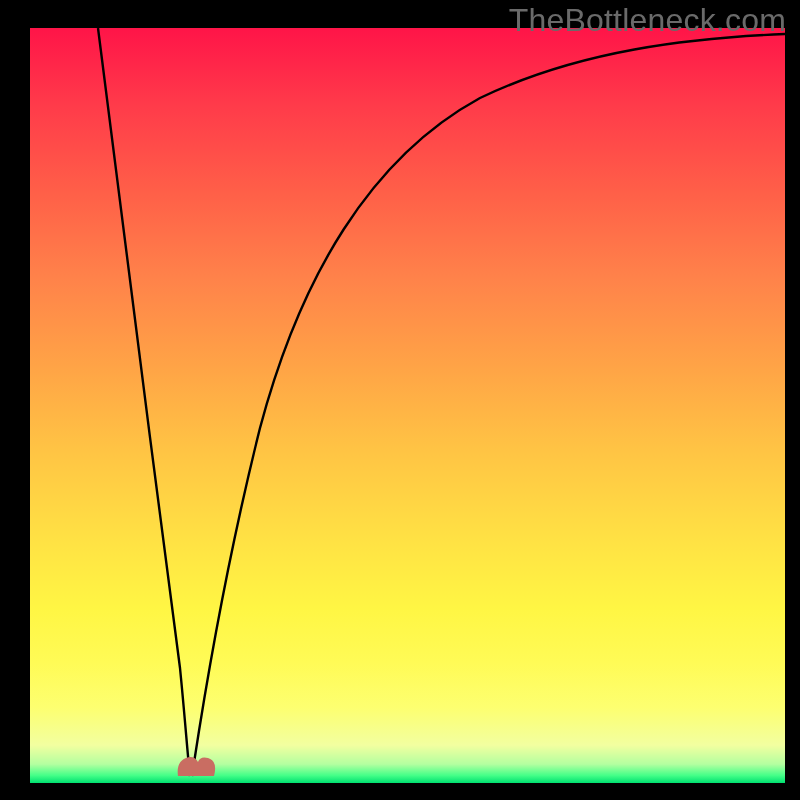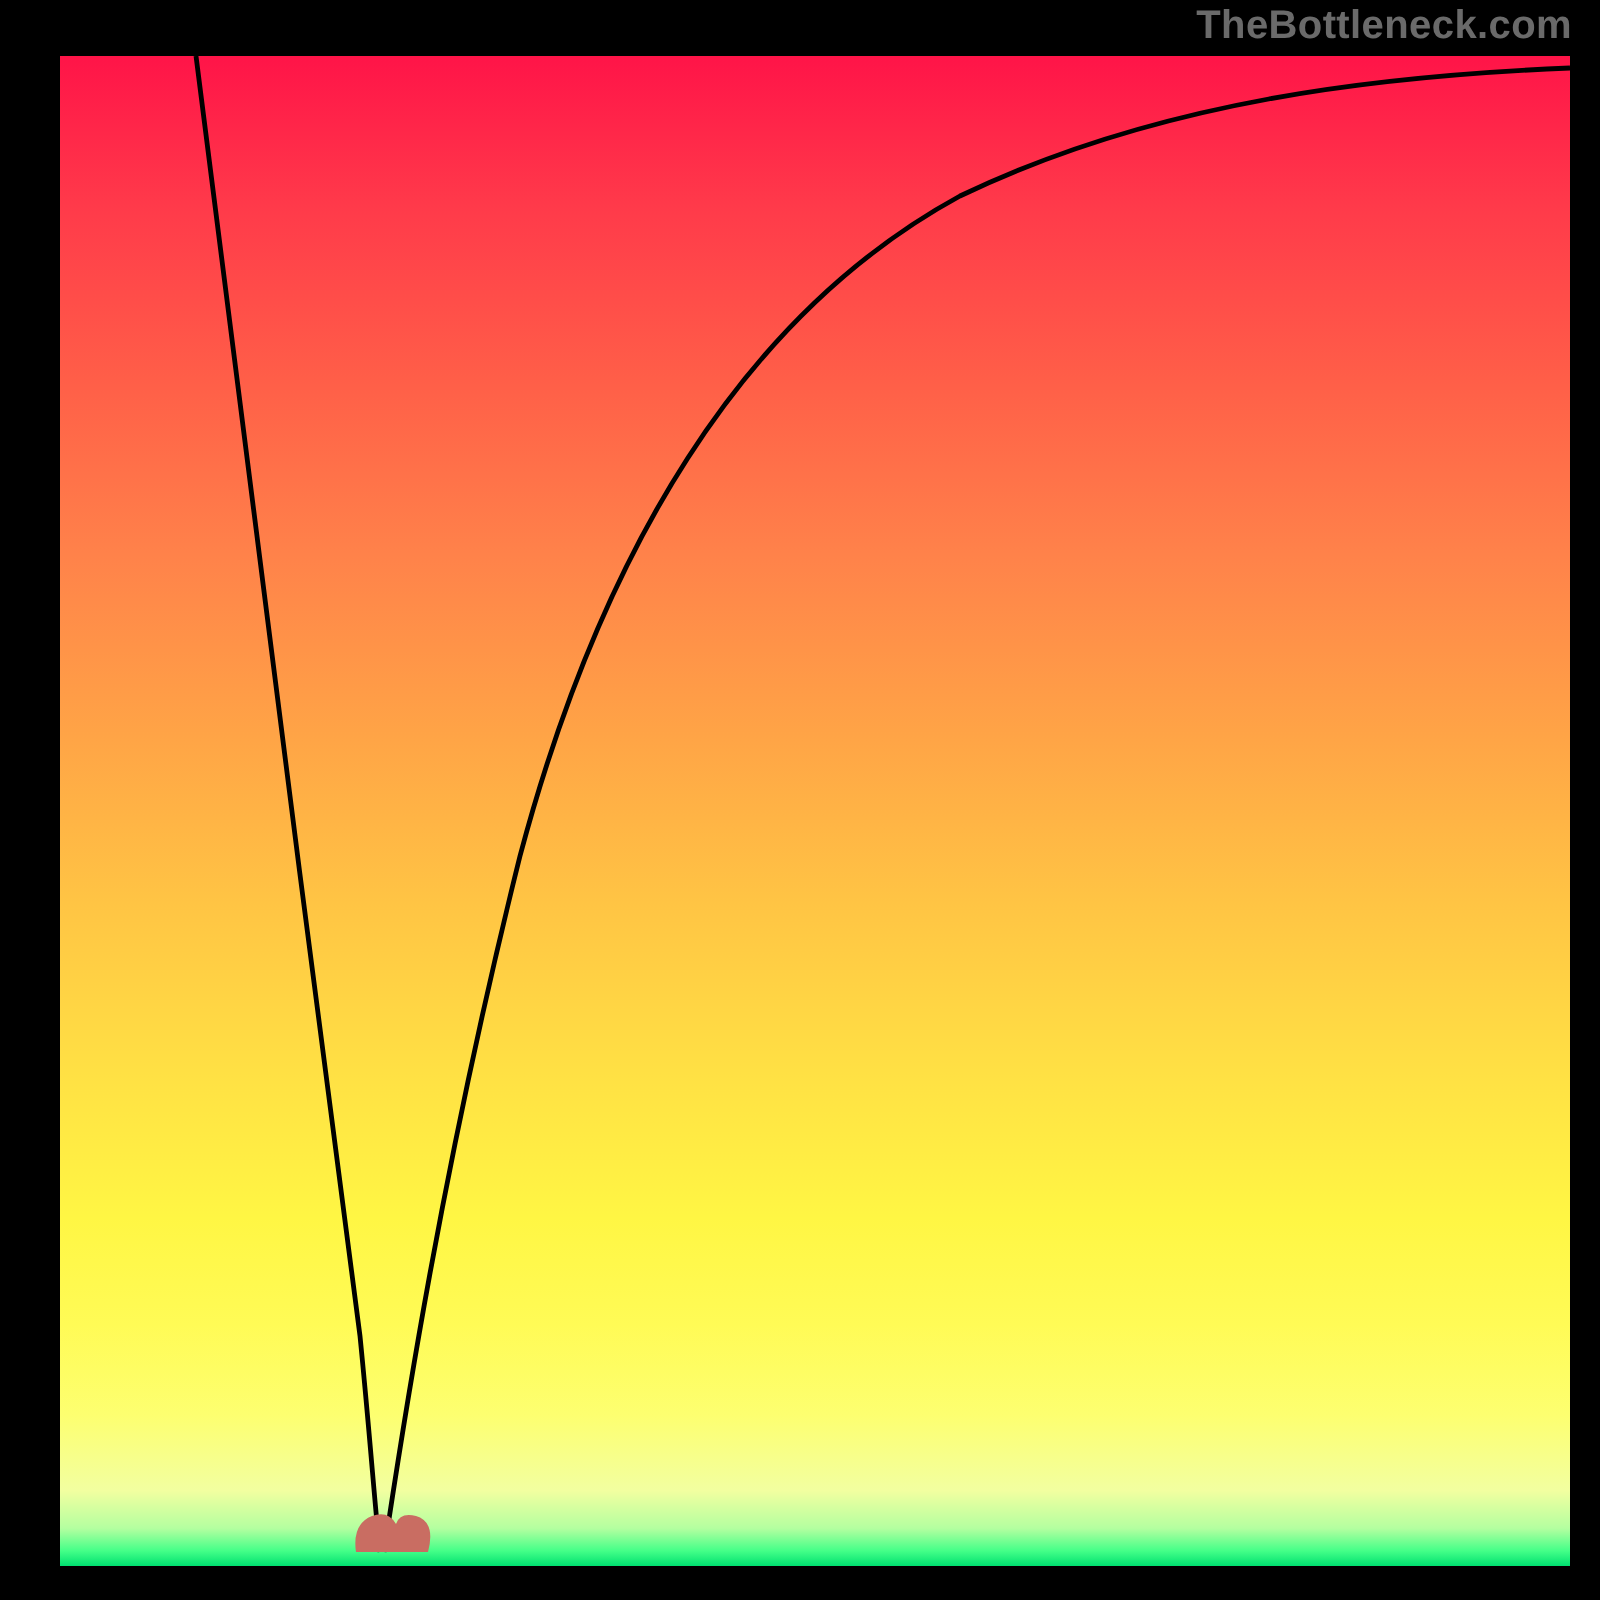--- a/index.html
+++ b/index.html
@@ -14,22 +14,22 @@
   .stage {
     position: relative;
     width: 800px;
     height: 800px;
   }
   .attribution {
     position: absolute;
     top: 2px;
     right: 14px;
     color: #6a6a6a;
-    font-size: 20px;
-    font-weight: 700;
+    font-size: 32px;
+    font-weight: 400;
     z-index: 5;
     letter-spacing: 0.2px;
   }
   .plot-area {
     position: absolute;
     left: 30px;
     top: 28px;
     width: 755px;
     height: 755px;
     overflow: hidden;

